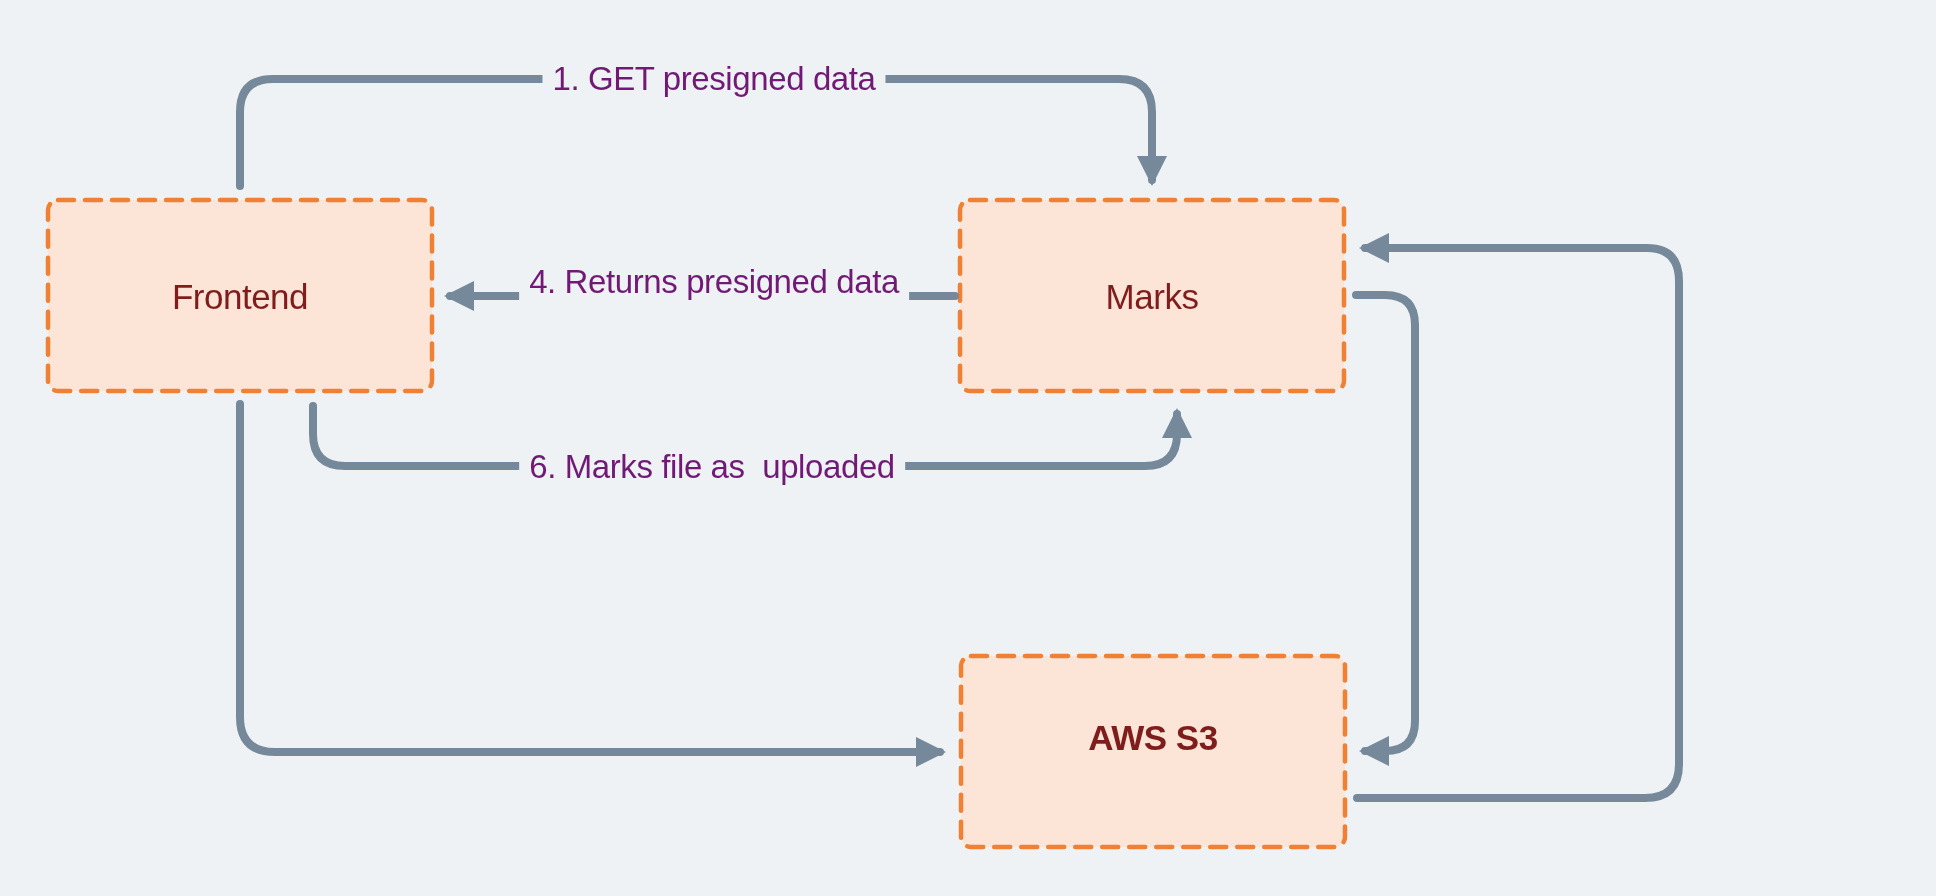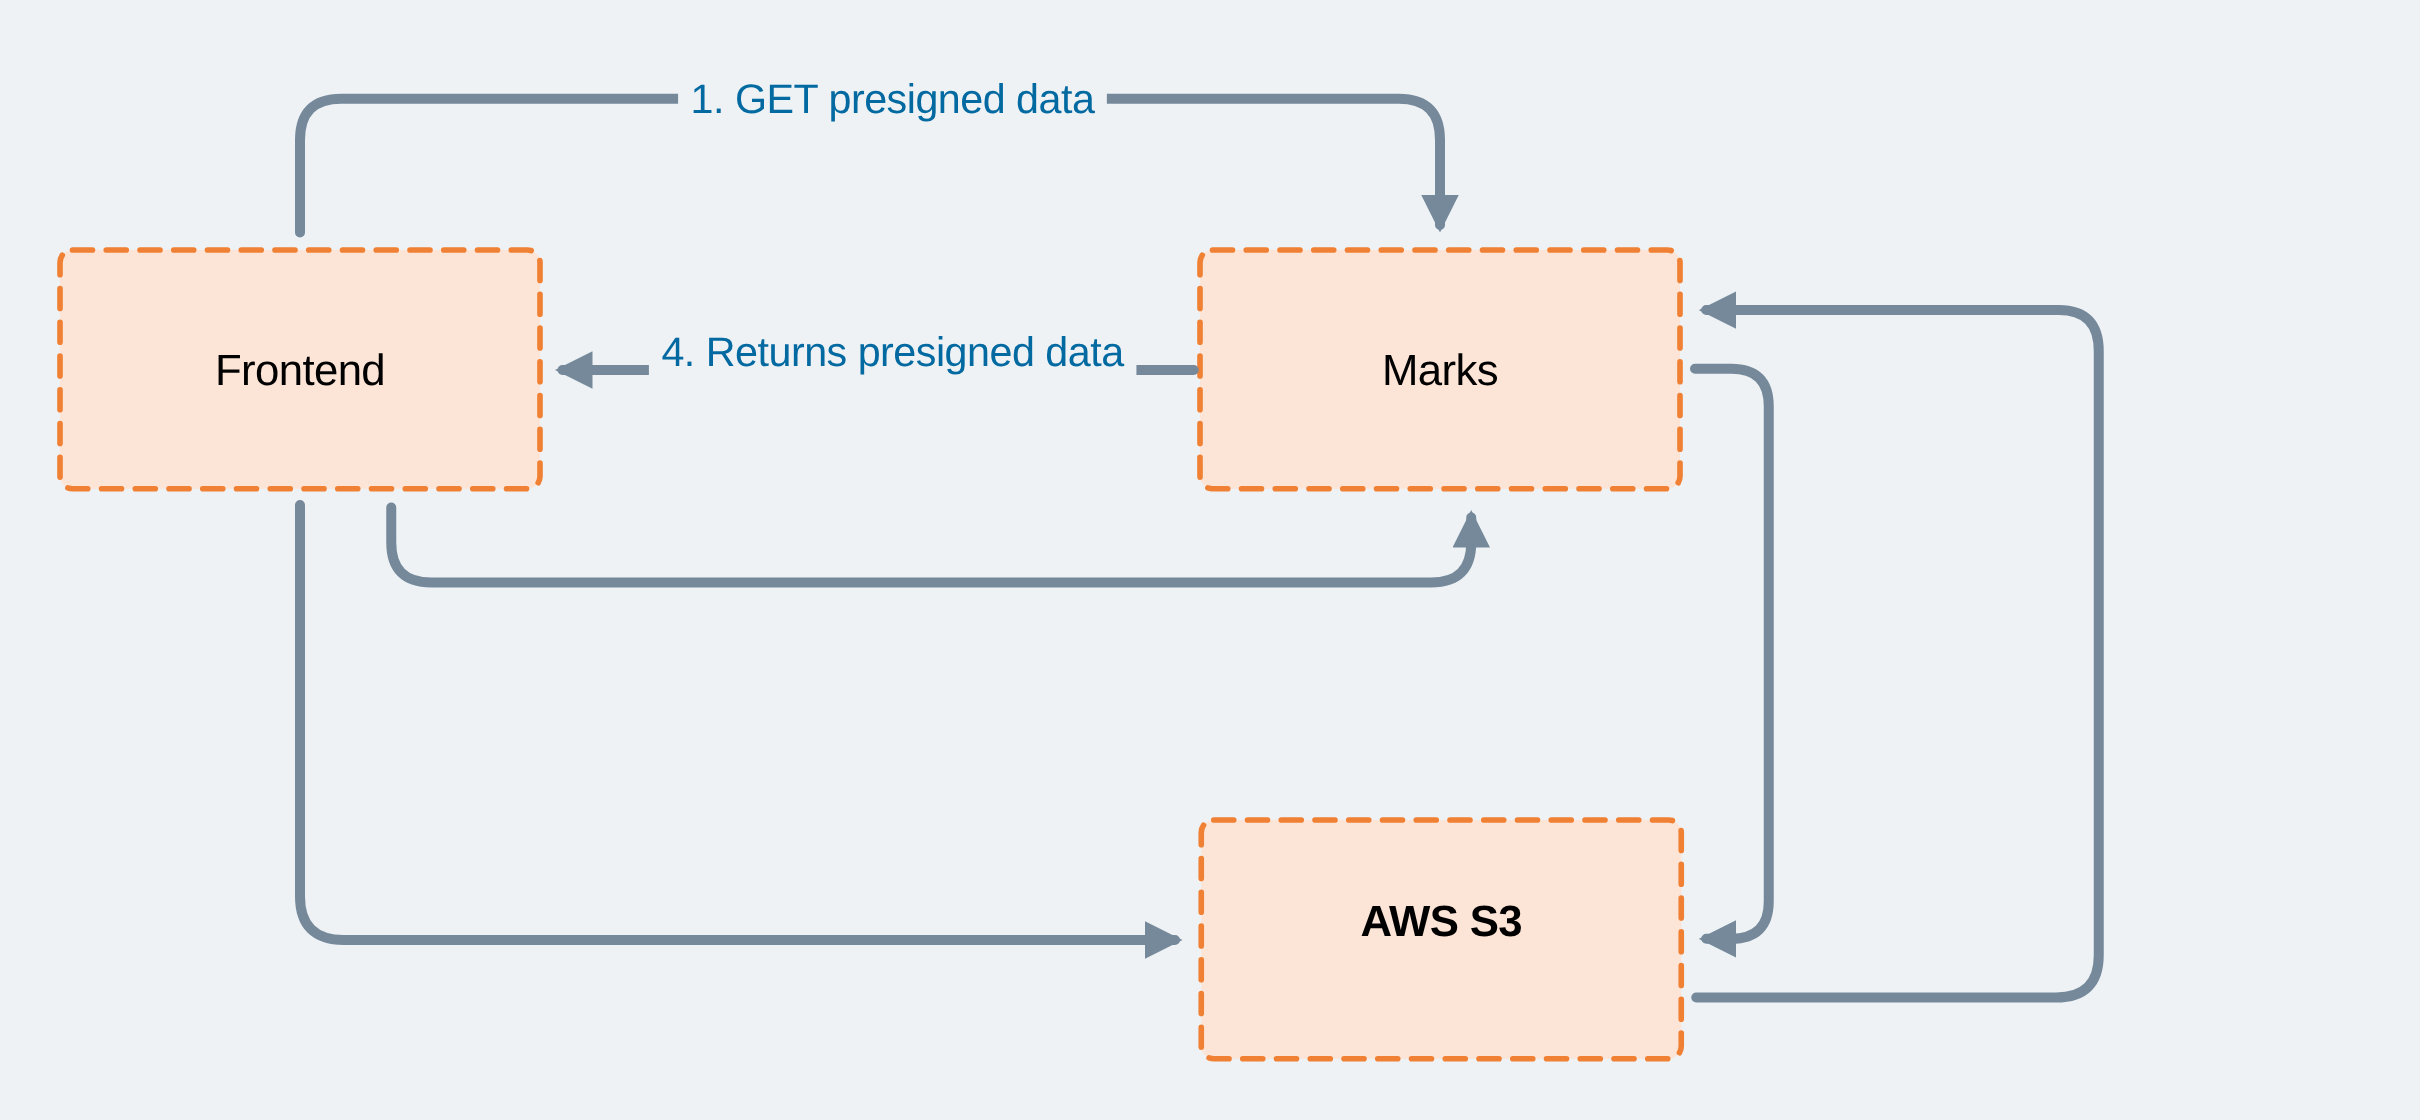--- a/index.html
+++ b/index.html
@@ -18,29 +18,29 @@
   .canvas svg {
     position: absolute;
     left: 0;
     top: 0;
   }
   .node-label {
     position: absolute;
     transform: translate(-50%, -50%);
     font-size: 35px;
     letter-spacing: -0.5px;
-    color: #000000;
+    color: #7f1d1d;
     white-space: pre;
   }
   .edge-label {
     position: absolute;
     transform: translate(-50%, -50%);
     font-size: 33px;
     letter-spacing: -0.4px;
-    color: #0369a1;
+    color: #701a75;
     background: #eef2f5;
     white-space: pre;
   }
   .edge-label.h-line { padding: 2px 10px; }
   .edge-label.v-line { padding: 11px 8px; }
 </style>
 </head>
 <body>
 
 <div class="canvas">
@@ -68,14 +68,15 @@
 
     <path d="M 1357 798 L 1645 798 Q 1679 798 1679 764 L 1679 281 Q 1679 248 1647 248 L 1365 248" fill="none" stroke="#75899b" stroke-width="8" stroke-linecap="round" marker-end="url(#arrowhead)"></path>
   </svg>
 
   <div class="node-label" style="left:240px; top:297px;">Frontend</div>
   <div class="node-label" style="left:1152px; top:297px;">Marks</div>
   <div class="node-label" style="left:1153px; top:738px;font-weight:bold;">AWS S3</div>
 
   <div class="edge-label h-line" style="left:714px; top:79px;">1. GET presigned data</div>
   <div class="edge-label h-line" style="left:714px; top:282px;">4. Returns presigned data</div>
+  <div class="edge-label h-line" style="left:712px; top:467px;">6. Marks file as  uploaded</div>
 
 </div>
 
 </body></html>

